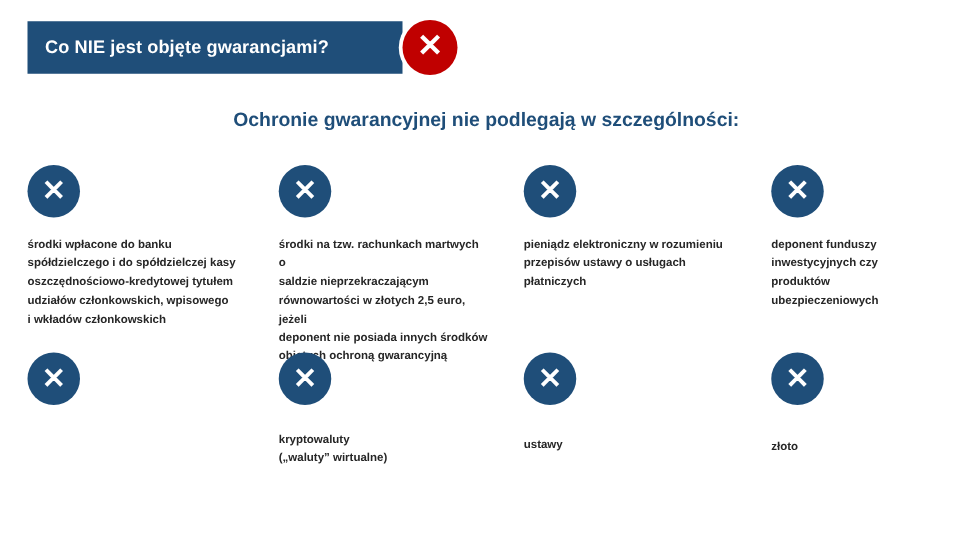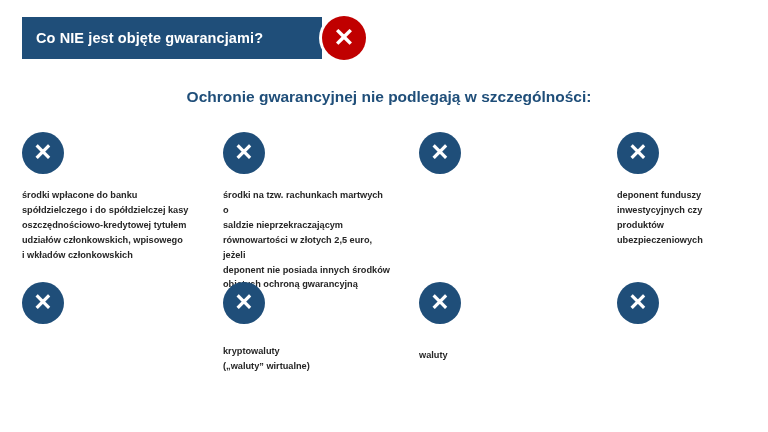--- a/index.html
+++ b/index.html
@@ -167,20 +167,23 @@
         <div class="item-text">środki na tzw. rachunkach martwych o
 saldzie nieprzekraczającym
 równowartości w złotych 2,5 euro, jeżeli
 deponent nie posiada innych środków
 objętych ochroną gwarancyjną</div>
       </div>
       <div class="cell c2">
         <div class="icon-circle">
           <span class="x-glyph">✕</span>
         </div>
+        <div class="item-text">pieniądz elektroniczny w rozumieniu
+przepisów ustawy o usługach
+płatniczych</div>
       </div>
       <div class="cell c3">
         <div class="icon-circle">
           <span class="x-glyph">✕</span>
         </div>
         <div class="item-text">deponent funduszy
 inwestycyjnych czy
 produktów
 ubezpieczeniowych</div>
       </div>
@@ -196,23 +199,24 @@
         <div class="icon-circle">
           <span class="x-glyph">✕</span>
         </div>
         <div class="item-text">kryptowaluty
 („waluty” wirtualne)</div>
       </div>
       <div class="cell c2">
         <div class="icon-circle">
           <span class="x-glyph">✕</span>
         </div>
-        <div class="item-text">waluty</div>
+        <div class="item-text">ustawy</div>
       </div>
       <div class="cell c3">
         <div class="icon-circle">
           <span class="x-glyph">✕</span>
         </div>
+        <div class="item-text">złoto</div>
       </div>
     </div>
 
   </div>
 </div>
 
 </body></html>

